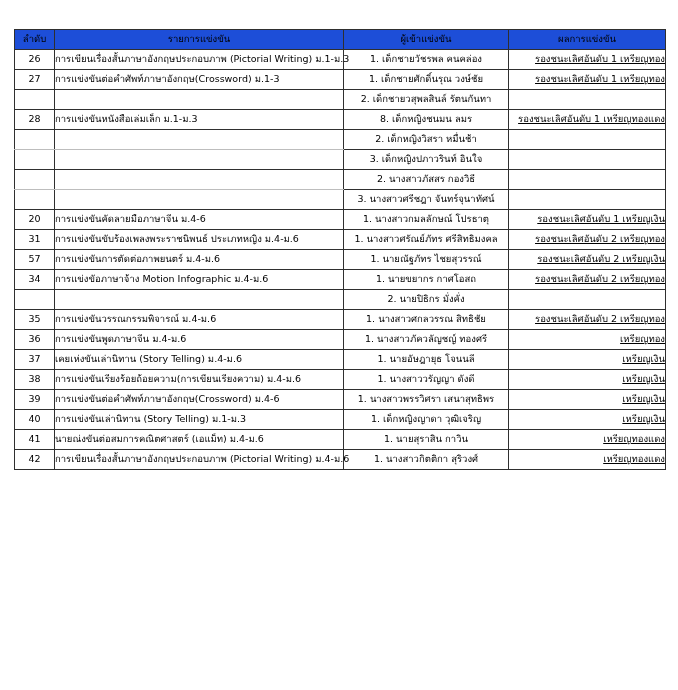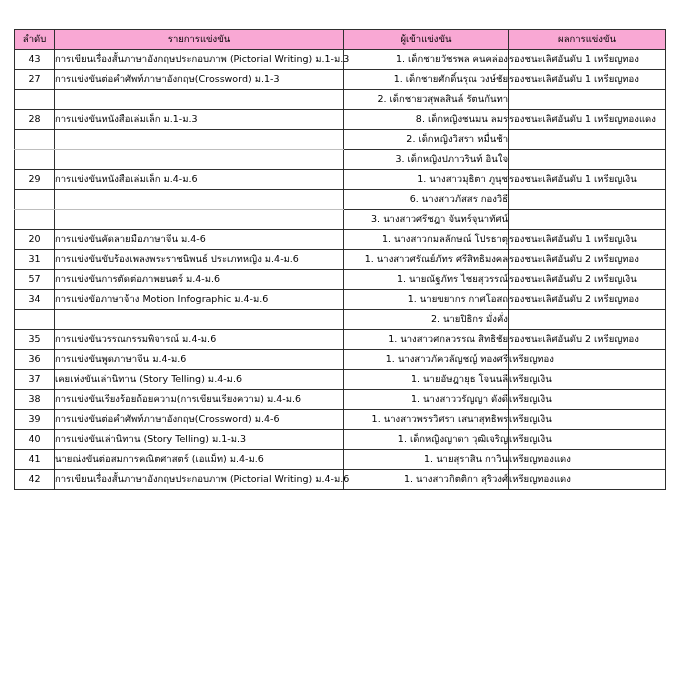--- a/index.html
+++ b/index.html
@@ -35,45 +35,46 @@
     border: 1px solid #2f2f2f;
     font-size: 9.5px;
     line-height: 1.15;
     padding: 0;
     height: 19px;
     vertical-align: middle;
     color: #000000;
     font-weight: normal;
   }
   table.results thead th {
-    background: #f9a8d4;
+    background: #1d4ed8;
     text-align: center;
     height: 19px;
     border-color: #2f2f2f;
   }
   td.rank {
     text-align: center;
   }
   td.event {
     text-align: left;
     padding-left: 3px;
     padding-right: 2px;
     white-space: nowrap;
   }
   td.comp {
-    text-align: right;
+    text-align: center;
     padding-left: 4px;
     padding-right: 2px;
     white-space: nowrap;
   }
   td.res {
-    text-align: left;
+    text-align: right;
     padding-left: 2px;
     padding-right: 2px;
     white-space: nowrap;
+    text-decoration: underline;
   }
   
   tr.cont td.rank,
   tr.cont td.event {
     border-top-color: #bdbdbd;
     border-bottom-color: #bdbdbd;
   }
   tr.cont td.comp,
   tr.cont td.res {
     border-top-color: #3a3a3a;
@@ -97,21 +98,21 @@
     <thead>
       <tr>
         <th>ลำดับ</th>
         <th>รายการแข่งขัน</th>
         <th>ผู้เข้าแข่งขัน</th>
         <th>ผลการแข่งขัน</th>
       </tr>
     </thead>
     <tbody id="rows-body">
         <tr class="grpend">
-          <td class="rank">43</td>
+          <td class="rank">26</td>
           <td class="event">การเขียนเรื่องสั้นภาษาอังกฤษประกอบภาพ (Pictorial Writing) ม.1-ม.3</td>
           <td class="comp">1. เด็กชายวัชรพล คนคล่อง</td>
           <td class="res">รองชนะเลิศอันดับ 1 เหรียญทอง</td>
         </tr>
         <tr>
           <td class="rank">27</td>
           <td class="event">การแข่งขันต่อคำศัพท์ภาษาอังกฤษ(Crossword) ม.1-3</td>
           <td class="comp">1. เด็กชายศักดิ์นรุณ วงษ์ชัย</td>
           <td class="res">รองชนะเลิศอันดับ 1 เหรียญทอง</td>
         </tr>
@@ -132,30 +133,24 @@
           <td class="event"></td>
           <td class="comp">2. เด็กหญิงวิสรา หมื่นช้า</td>
           <td class="res"></td>
         </tr>
         <tr class="cont grpend">
           <td class="rank"></td>
           <td class="event"></td>
           <td class="comp">3. เด็กหญิงปภาวรินท์ อินใจ</td>
           <td class="res"></td>
         </tr>
-        <tr>
-          <td class="rank">29</td>
-          <td class="event">การแข่งขันหนังสือเล่มเล็ก ม.4-ม.6</td>
-          <td class="comp">1. นางสาวมุธิตา ภูนุช</td>
-          <td class="res">รองชนะเลิศอันดับ 1 เหรียญเงิน</td>
-        </tr>
         <tr class="cont">
           <td class="rank"></td>
           <td class="event"></td>
-          <td class="comp">6. นางสาวภัสสร กองวิธี</td>
+          <td class="comp">2. นางสาวภัสสร กองวิธี</td>
           <td class="res"></td>
         </tr>
         <tr class="cont grpend">
           <td class="rank"></td>
           <td class="event"></td>
           <td class="comp">3. นางสาวศรีชฎา จันทร์จุนาทัศน์</td>
           <td class="res"></td>
         </tr>
         <tr class="grpend">
           <td class="rank">20</td>

